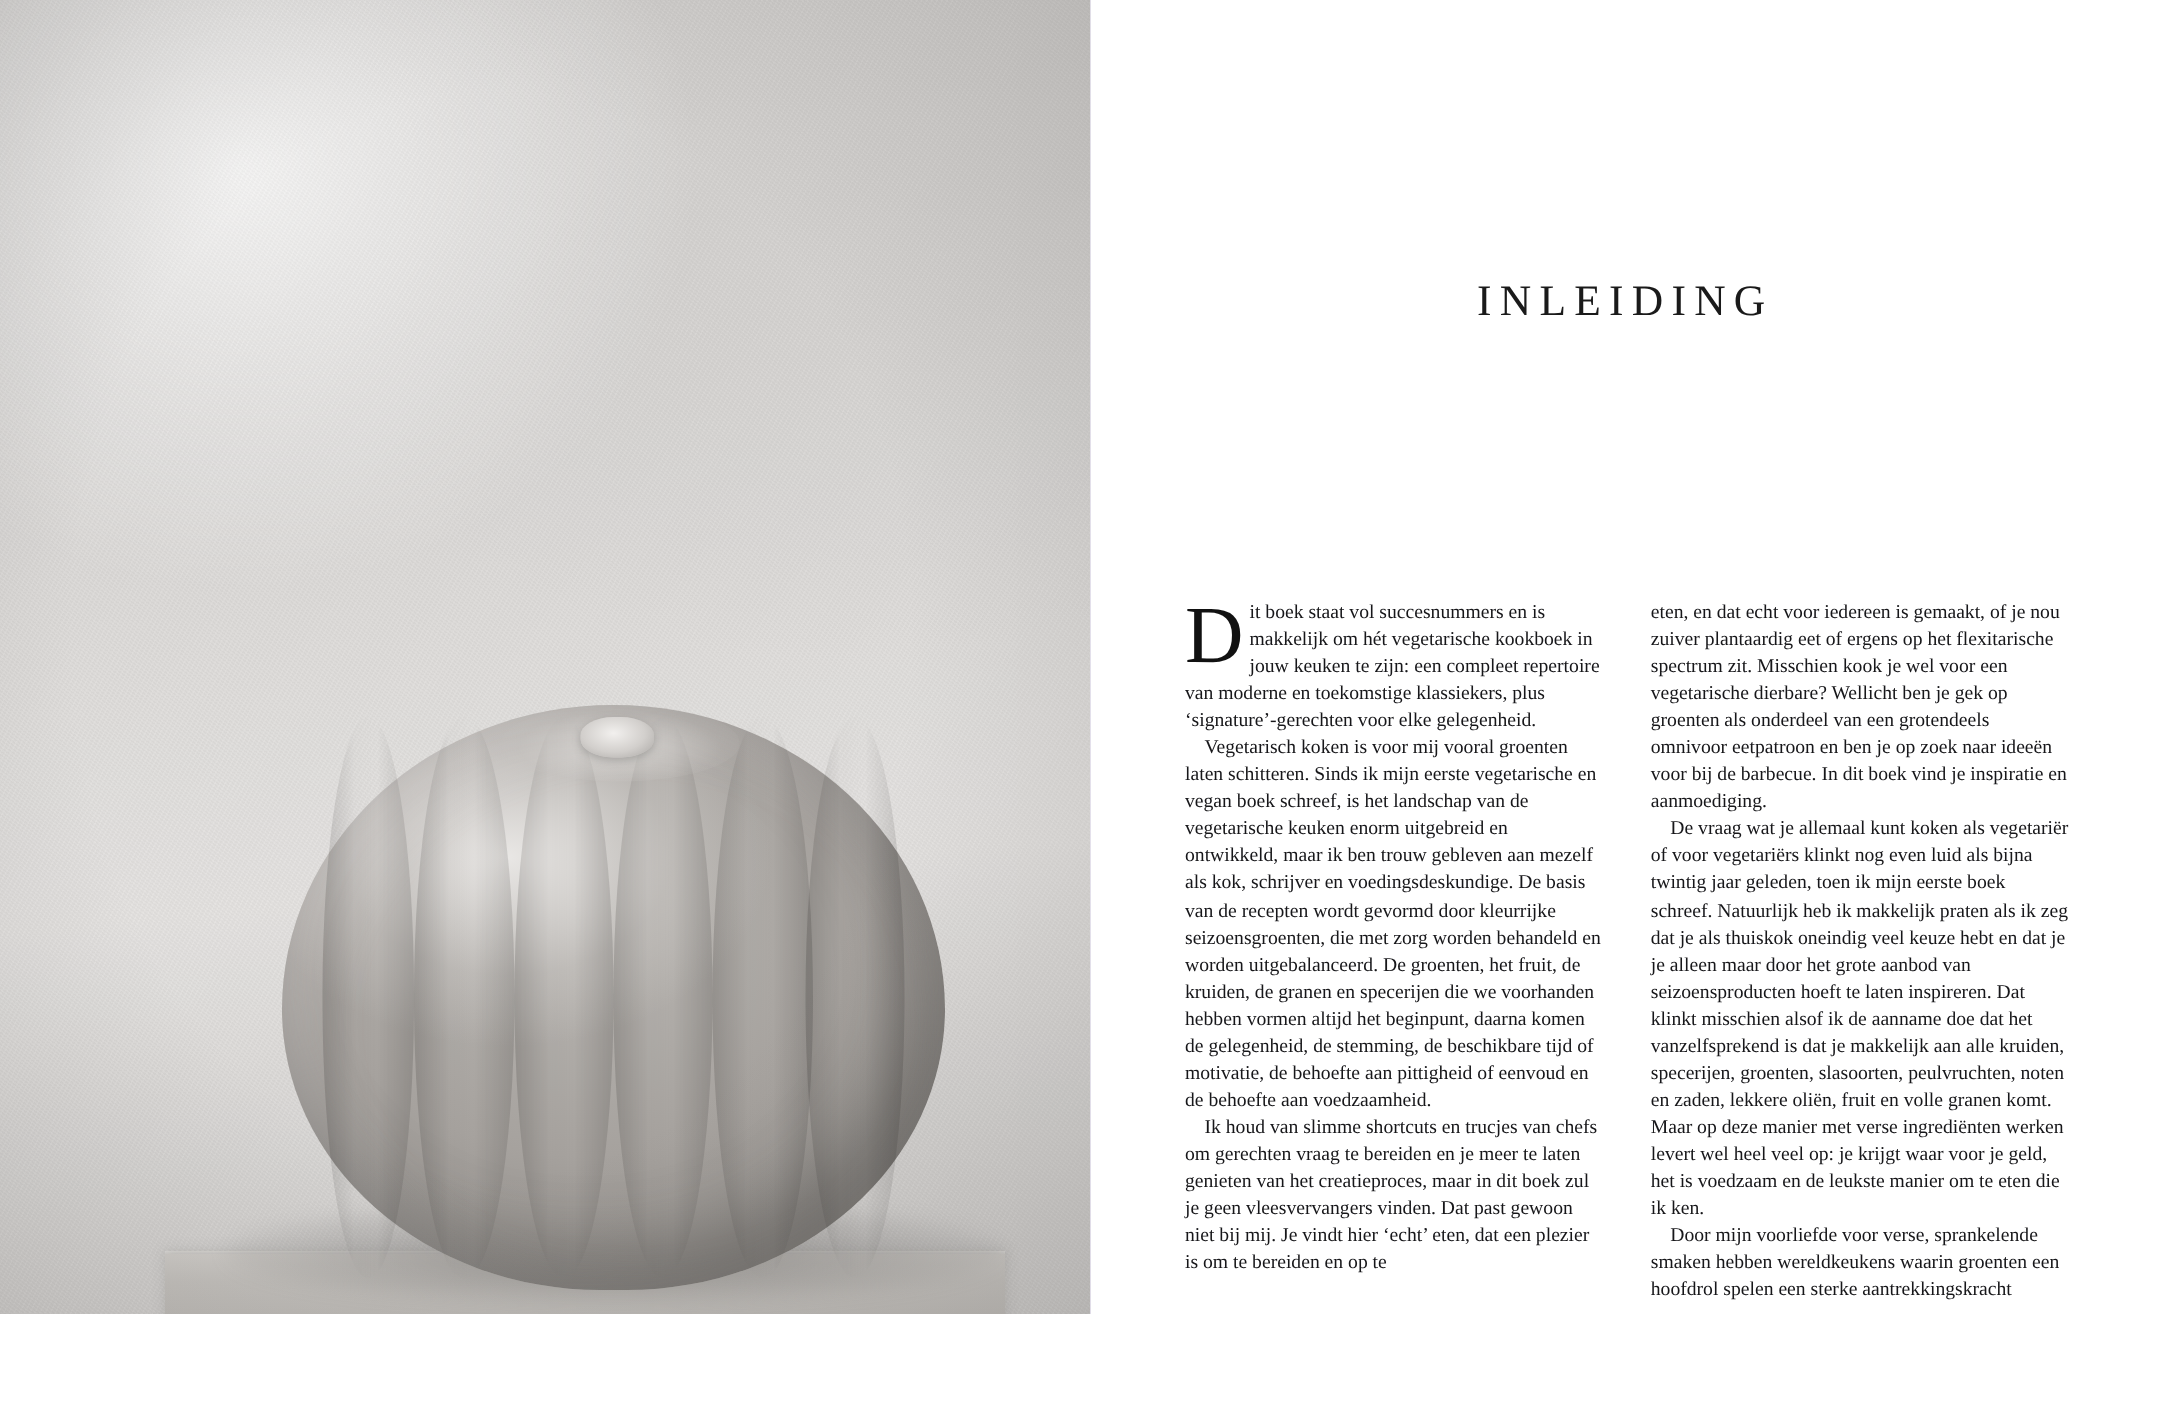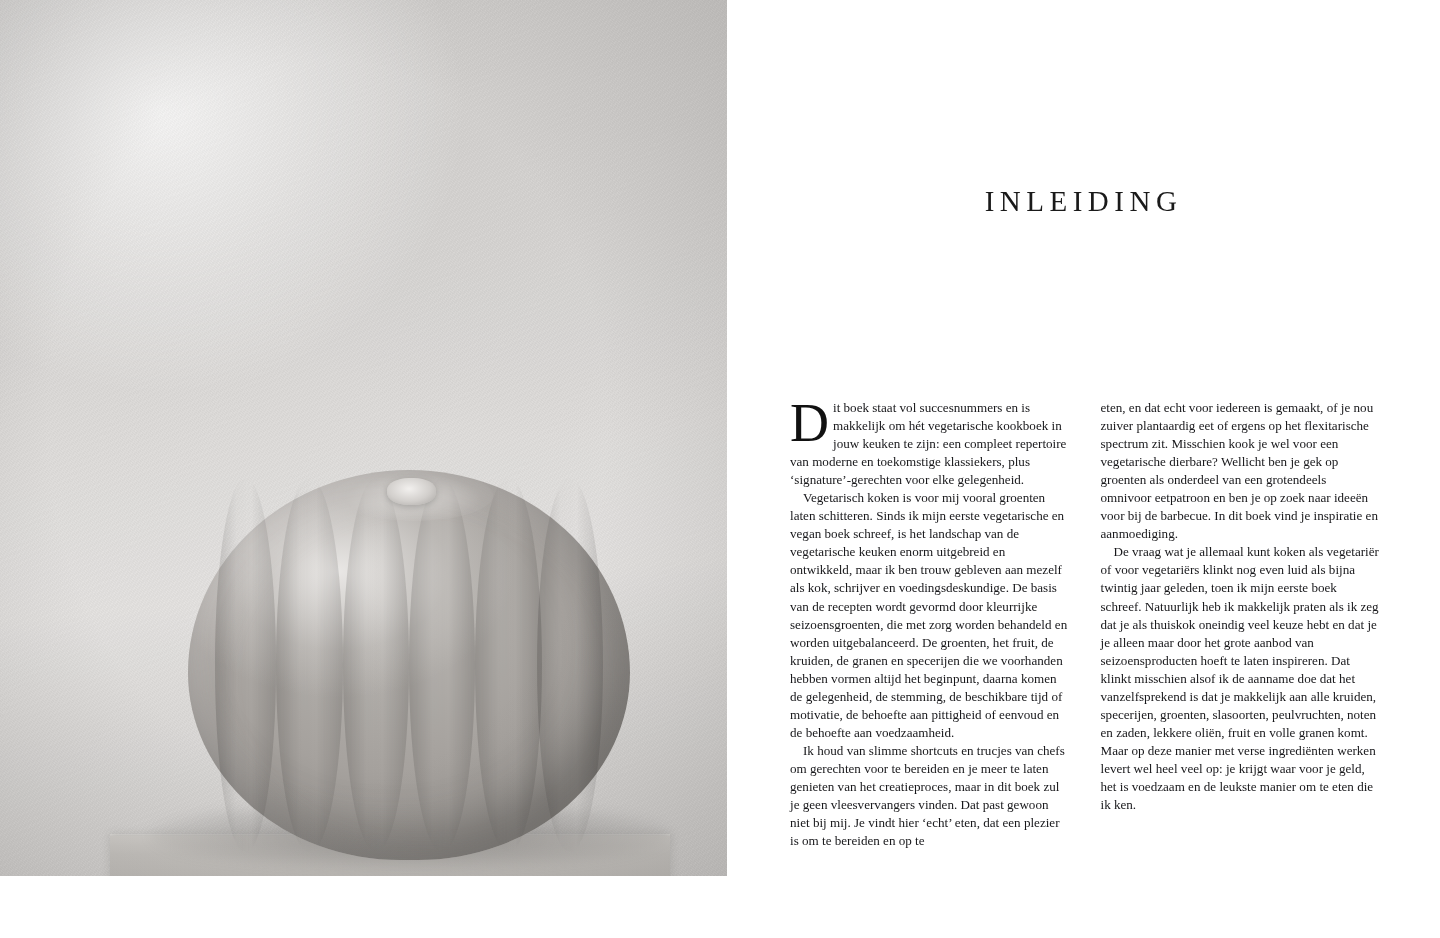--- a/index.html
+++ b/index.html
@@ -249,30 +249,33 @@
     <div class="columns">
 
       <div class="col">
         <p class="dropcap-para">
           <span class="dropcap">D</span><span>it boek staat vol succesnummers en is makkelijk om hét vegetarische kookboek in jouw keuken te zijn: een compleet repertoire van moderne en toekomstige klassiekers, plus ‘signature’-gerechten voor elke gelegenheid.</span>
         </p>
         <p>
           <span>Vegetarisch koken is voor mij vooral groenten laten schitteren. Sinds ik mijn eerste vegetarische en vegan boek schreef, is het landschap van de vegetarische keuken enorm uitgebreid en ontwikkeld, maar ik ben trouw gebleven aan mezelf als kok, schrijver en voedingsdeskundige. De basis van de recepten wordt gevormd door kleurrijke seizoensgroenten, die met zorg worden behandeld en worden uitgebalanceerd. De groenten, het fruit, de kruiden, de granen en specerijen die we voorhanden hebben vormen altijd het beginpunt, daarna komen de gelegenheid, de stemming, de beschikbare tijd of motivatie, de behoefte aan pittigheid of eenvoud en de behoefte aan voedzaamheid.</span>
         </p>
         <p>
-          <span>Ik houd van slimme shortcuts en trucjes van chefs om gerechten voor te bereiden en je meer te laten genieten van het creatieproces, maar in dit boek zul je geen vleesvervangers vinden. Dat past gewoon niet bij mij. Je vindt hier ‘echt’ eten, dat een plezier is om te bereiden en op te</span>
+          <span>Ik houd van slimme shortcuts en trucjes van chefs om gerechten vraag te bereiden en je meer te laten genieten van het creatieproces, maar in dit boek zul je geen vleesvervangers vinden. Dat past gewoon niet bij mij. Je vindt hier ‘echt’ eten, dat een plezier is om te bereiden en op te</span>
         </p>
       </div>
 
       <div class="col">
         <p>
           <span>eten, en dat echt voor iedereen is gemaakt, of je nou zuiver plantaardig eet of ergens op het flexitarische spectrum zit. Misschien kook je wel voor een vegetarische dierbare? Wellicht ben je gek op groenten als onderdeel van een grotendeels omnivoor eetpatroon en ben je op zoek naar ideeën voor bij de barbecue. In dit boek vind je inspiratie en aanmoediging.</span>
         </p>
         <p>
           <span>De vraag wat je allemaal kunt koken als vegetariër of voor vegetariërs klinkt nog even luid als bijna twintig jaar geleden, toen ik mijn eerste boek schreef. Natuurlijk heb ik makkelijk praten als ik zeg dat je als thuiskok oneindig veel keuze hebt en dat je je alleen maar door het grote aanbod van seizoensproducten hoeft te laten inspireren. Dat klinkt misschien alsof ik de aanname doe dat het vanzelfsprekend is dat je makkelijk aan alle kruiden, specerijen, groenten, slasoorten, peulvruchten, noten en zaden, lekkere oliën, fruit en volle granen komt. Maar op deze manier met verse ingrediënten werken levert wel heel veel op: je krijgt waar voor je geld, het is voedzaam en de leukste manier om te eten die ik ken.</span>
+        </p>
+        <p>
+          <span>Door mijn voorliefde voor verse, sprankelende smaken hebben wereldkeukens waarin groenten een hoofdrol spelen een sterke aantrekkingskracht</span>
         </p>
       </div>
 
     </div>
 
     <div class="folio">
       <span class="folio-label">INLEIDING</span>
       <span class="folio-number">9</span>
     </div>
 

